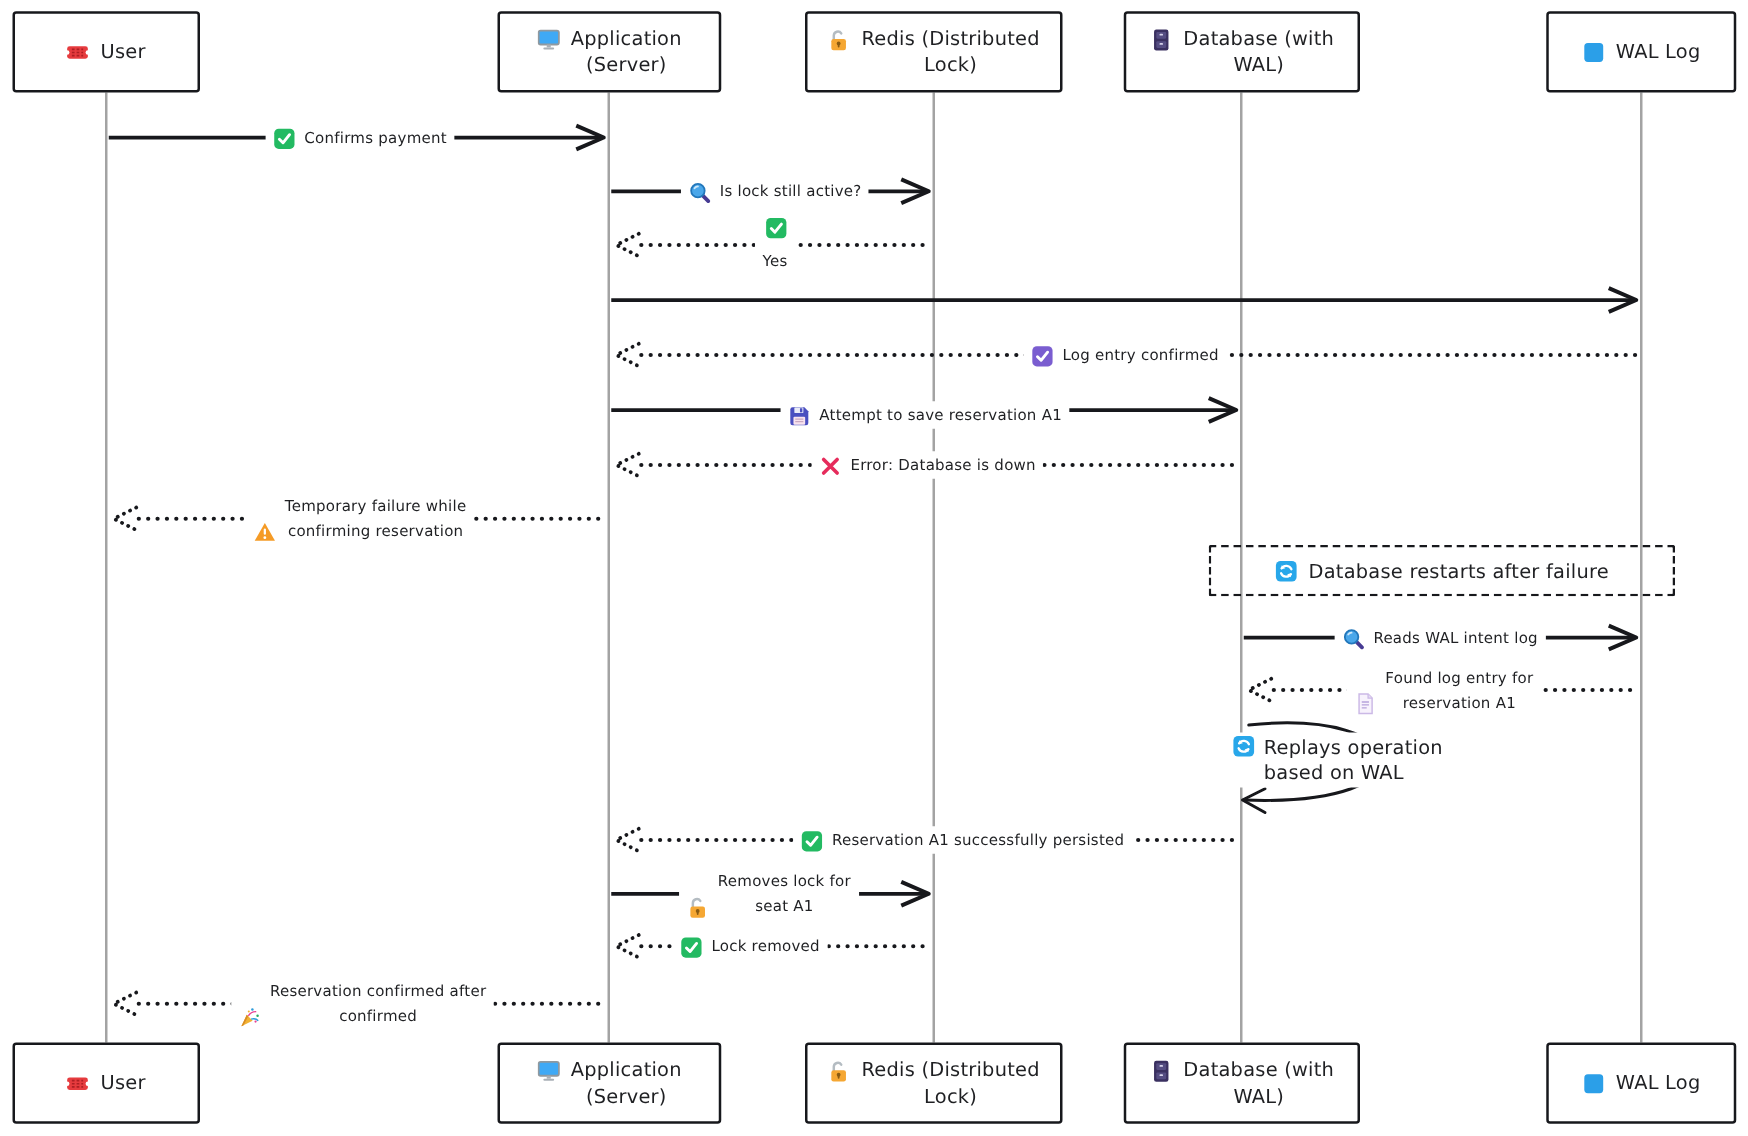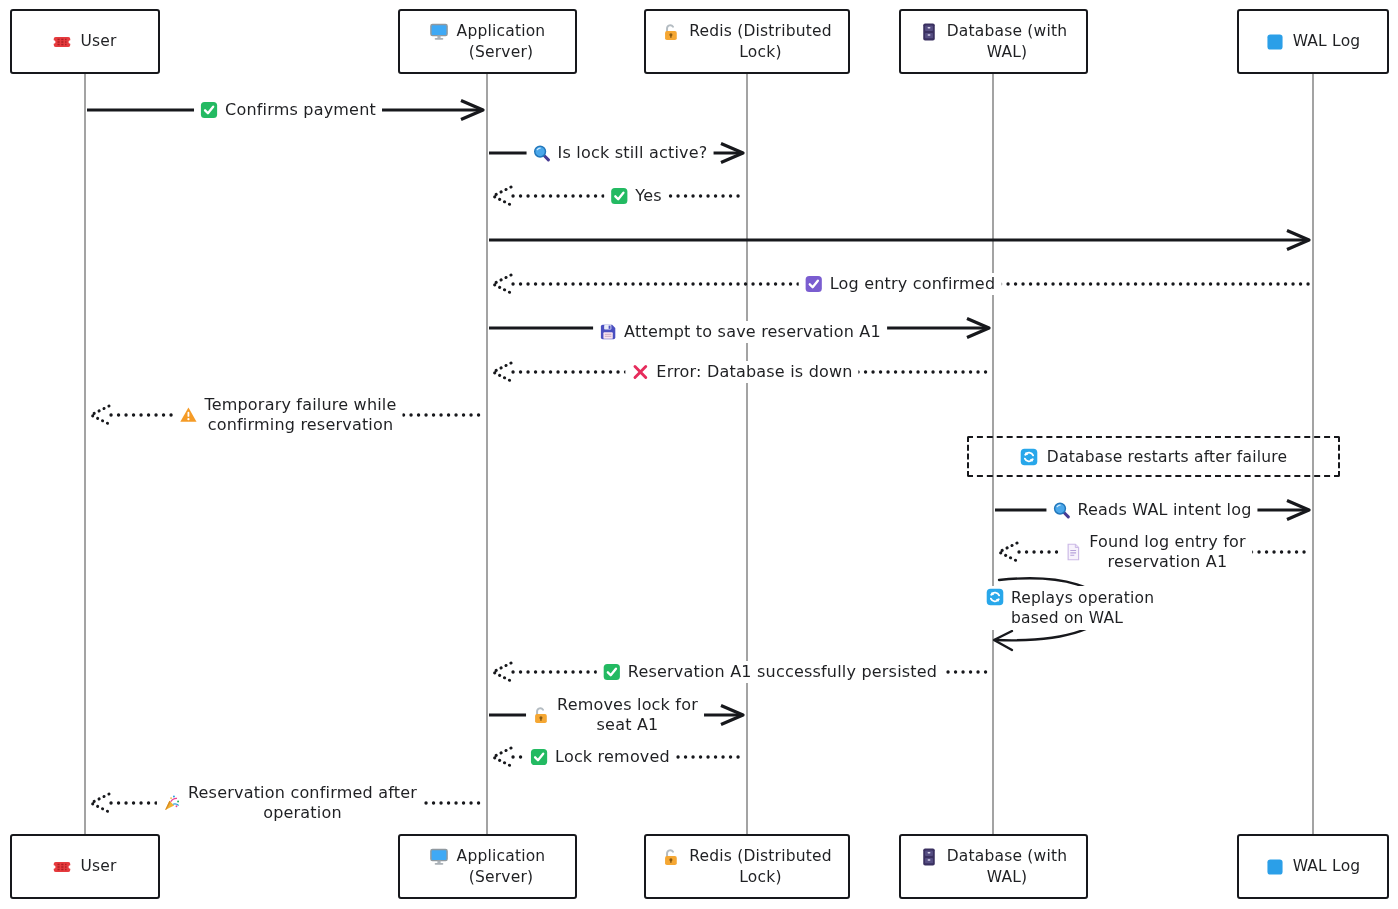--- a/index.html
+++ b/index.html
@@ -13,22 +13,22 @@
     border:2.8px solid #17181c;border-radius:3px;
     display:flex;align-items:center;justify-content:center;gap:9px;
     font-size:15.5px;letter-spacing:.2px;
   }
   .actor-label{text-align:center;line-height:21px;}
   .actor-label span{display:block;}
   .msg{position:absolute;z-index:2;}
   .msg svg{display:block;overflow:visible;}
   .msg-label{
     position:absolute;z-index:3;transform:translate(-50%,-50%);
-    display:flex;align-items:center;gap:7px;background:#fff;padding:1px 6px;
-    font-size:16px;letter-spacing:.2px;white-space:nowrap;line-height:20px;text-align:center;
+    display:flex;align-items:flex-end;gap:7px;background:#fff;padding:1px 6px;
+    font-size:12px;letter-spacing:.2px;white-space:nowrap;line-height:20px;text-align:center;
   }
   .msg-label .lines span{display:block;}
   .note-box{
     position:absolute;z-index:2;box-sizing:border-box;
     border:2.6px dashed #17181c;border-radius:2px;
     display:flex;align-items:center;justify-content:center;gap:9px;
     font-size:15.5px;letter-spacing:.2px;background:transparent;
   }
   .self-loop{position:absolute;z-index:2;overflow:visible;}
   .self-label{
@@ -108,21 +108,21 @@
         </svg>
       </span>
       <span>Is lock still active?</span>
     </div>
     <div class="msg" style="left: 487px; top: 183px; width: 260px;">
       <svg width="260" height="26">
         <path d="M 26 13 H 258" fill="none" stroke="#17181c" stroke-width="3.3" stroke-dasharray="0.1 7.4" stroke-linecap="round"></path>
         <path d="M 24 4 L 6 13 L 24 22" fill="none" stroke="#17181c" stroke-width="3" stroke-dasharray="0.1 5.4" stroke-linecap="round"></path>
       </svg>
     </div>
-    <div class="msg-label" style="left: 636px; top: 196px;">
+    <div class="msg-label" style="left: 620px; top: 196px; flex-direction: column;">
       <span class="icon-wrap">
         <svg viewBox="0 0 20 20" xmlns="http://www.w3.org/2000/svg">
           <rect x="1" y="1" width="18" height="18" rx="4" fill="#23ba62"></rect>
           <path d="M5.6 10.4 L8.8 13.6 L14.6 6.4" fill="none" stroke="#fff" stroke-width="2.6" stroke-linecap="round" stroke-linejoin="round"></path>
         </svg>
       </span>
       <span>Yes</span>
     </div>
     <div class="msg" style="left: 487px; top: 227px; width: 826px;">
       <svg width="826" height="26">
@@ -296,21 +296,21 @@
           <path d="M8.6 8.6 C10.4 5.6 12.6 4.6 15.6 4.8" fill="none" stroke="#e84393" stroke-width="1.3"></path>
           <path d="M11 11.4 c2.6 -0.8 4.8 -0.2 6.4 1.4" fill="none" stroke="#2d9cdb" stroke-width="1.3"></path>
           <circle cx="12.2" cy="2.8" r="1.1" fill="#2d9cdb"></circle>
           <circle cx="16.8" cy="8.4" r="1.1" fill="#27ae60"></circle>
           <circle cx="15" cy="13.6" r="1" fill="#e84393"></circle>
           <circle cx="9" cy="4.6" r="0.9" fill="#f2b233"></circle>
         </svg>
       </span>
       <span class="lines">
         <span>Reservation confirmed after</span>
-        <span>operation</span>
+        <span>confirmed</span>
       </span>
     </div>
     <div class="actor-box" style="left: 10px; width: 150px; height: 65px; top: 9px;">
       <span class="icon-wrap">
         <svg viewBox="0 0 20 20" xmlns="http://www.w3.org/2000/svg">
           <rect x="0.8" y="4.5" width="18.4" height="11" rx="2.2" fill="#e63b3e"></rect>
           <circle cx="0.8" cy="10" r="2" fill="#fff"></circle>
           <circle cx="19.2" cy="10" r="2" fill="#fff"></circle>
           <path d="M5 7.2 h10 M5 10 h10 M5 12.8 h10" stroke="#ad1f23" stroke-width="1.5" stroke-dasharray="2.4 1.8" fill="none"></path>
         </svg>

